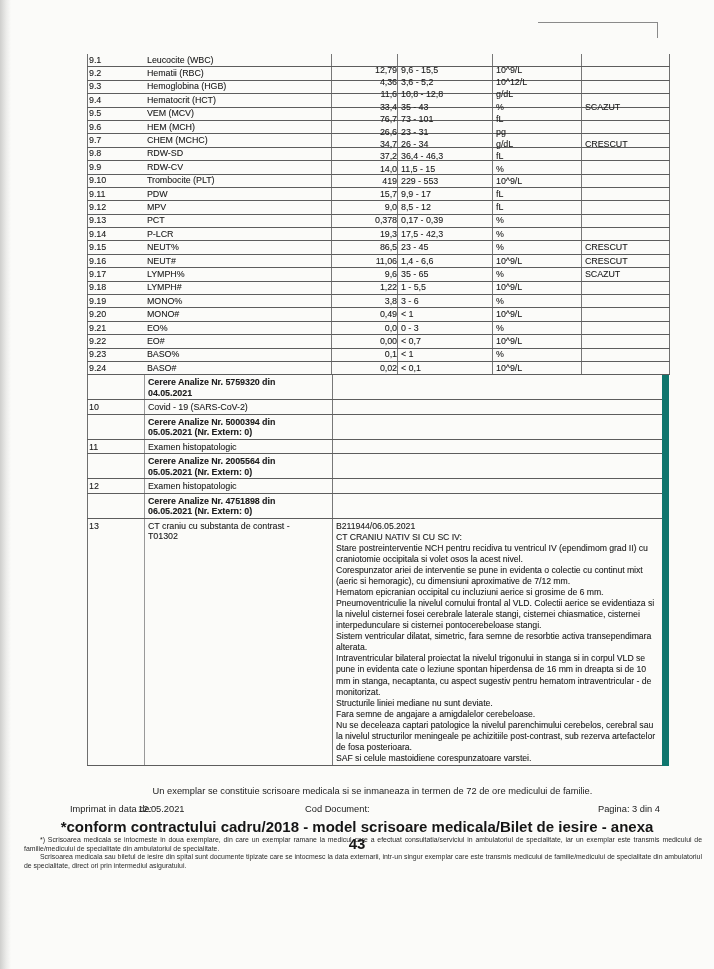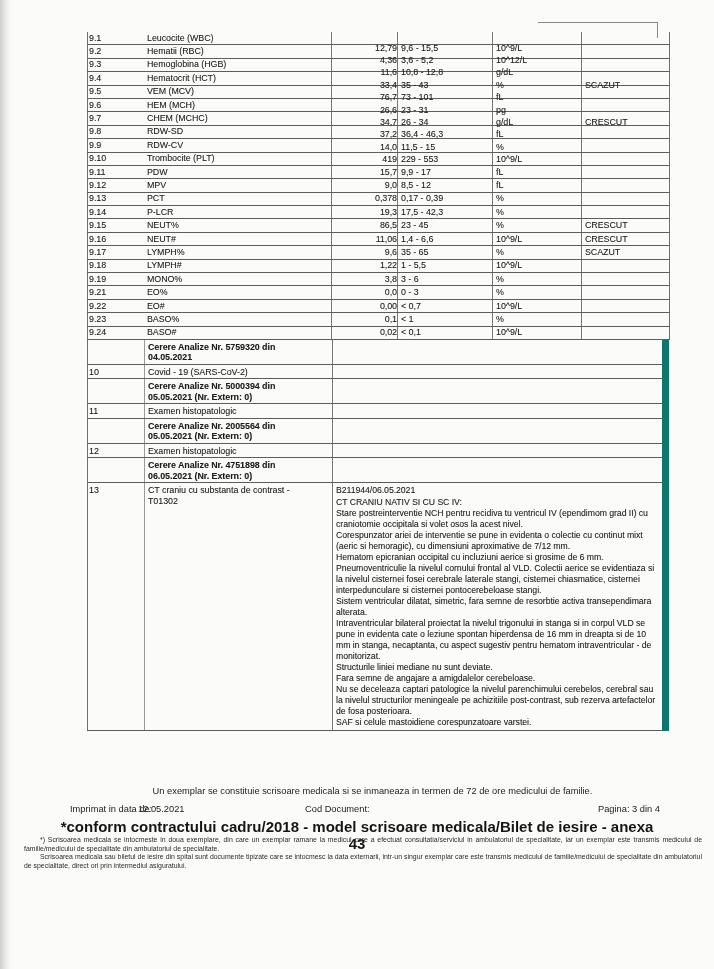--- a/index.html
+++ b/index.html
@@ -10,21 +10,21 @@
     color:#1c1c1c;
   }
   .page{position:absolute;inset:0;}
   .scan-edge-left{
     position:absolute;left:0;top:0;width:11px;height:100%;
     background:linear-gradient(90deg,#cfcfcd 0%,#ebebe9 55%,rgba(255,255,255,0) 100%);
   }
   .top-cut-line{position:absolute;left:538px;top:22px;width:120px;border-top:1px solid #8a8a8a;}
   .top-cut-vert{position:absolute;left:657px;top:22px;width:0;height:16px;border-left:1px solid #8a8a8a;}
 
-  .doc{position:absolute;left:87px;top:32px;width:571px;text-shadow:0.3px 0 0 rgba(70,70,70,0.35);}
+  .doc{position:absolute;left:87px;top:54px;width:571px;text-shadow:0.3px 0 0 rgba(70,70,70,0.35);}
   table{border-collapse:collapse;table-layout:fixed;width:571px;}
 
   
   .lab{border-left:1px solid #6f6f6f;border-right:1px solid #6f6f6f;}
   .lab td{
     height:12.4px;font-size:8.8px;line-height:9px;
     padding:0 0 0 3px;border-bottom:1px solid #5d5d5d;
     white-space:nowrap;overflow:visible;vertical-align:middle;
   }
   .lab .c-num{width:55px;padding-left:1px;}
@@ -250,20 +250,28 @@
 
           <tr>
             <td class="c-num">9.19</td>
             <td class="c-name">MONO%</td>
             <td class="c-val"><span class="sh">3,8</span></td>
             <td class="c-rng"><span class="sh">3 - 6</span></td>
             <td class="c-unit"><span class="sh">%</span></td>
             <td class="c-flag"><span class="sh"></span></td>
           </tr>
 
+          <tr>
+            <td class="c-num">9.20</td>
+            <td class="c-name">MONO#</td>
+            <td class="c-val"><span class="sh">0,49</span></td>
+            <td class="c-rng"><span class="sh">&lt; 1</span></td>
+            <td class="c-unit"><span class="sh">10^9/L</span></td>
+            <td class="c-flag"><span class="sh"></span></td>
+          </tr>
 
           <tr>
             <td class="c-num">9.21</td>
             <td class="c-name">EO%</td>
             <td class="c-val"><span class="sh">0,0</span></td>
             <td class="c-rng"><span class="sh">0 - 3</span></td>
             <td class="c-unit"><span class="sh">%</span></td>
             <td class="c-flag"><span class="sh"></span></td>
           </tr>
 

